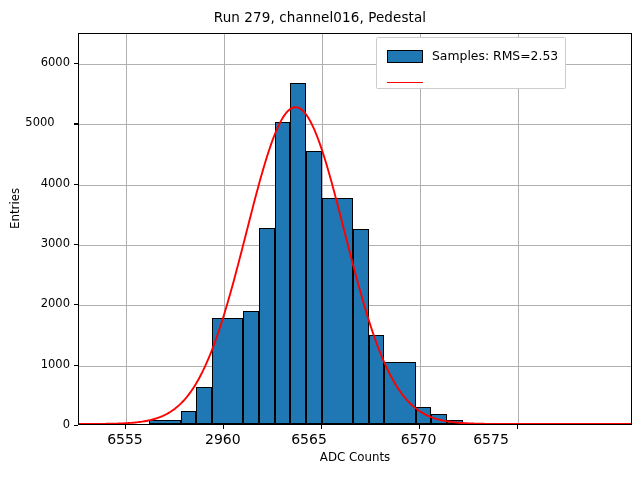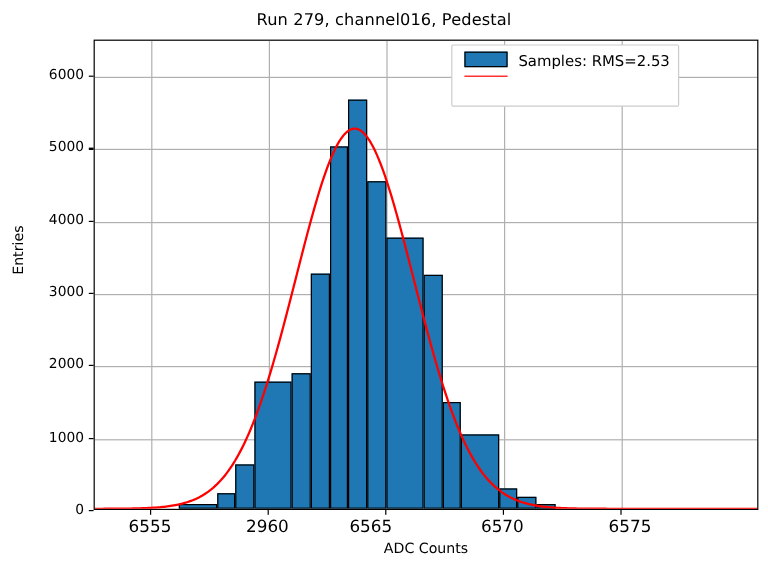--- a/index.html
+++ b/index.html
@@ -124,21 +124,21 @@
     left: 376px;
     top: 37px;
     background: #ffffff;
     border: 0.9px solid #cccccc;
     border-radius: 1.5px;
     padding: 5px 7px 5px 6px;
     box-sizing: border-box;
   }
   .legend-row {
     display: flex;
-    align-items: flex-start;
+    align-items: flex-end;
     height: 20px;
   }
   .legend-swatch-wrap {
     width: 44px;
     display: flex;
     align-items: center;
     justify-content: center;
   }
   .legend-patch {
     width: 36px;
@@ -207,35 +207,35 @@
   <div id="xticks-group">
       <div class="xtick-mark" style="left: 124.98px;"></div>
       <div class="xtick-label" style="left: 124.98px;">6555</div>
       <div class="xtick-mark" style="left: 222.86px;"></div>
       <div class="xtick-label" style="left: 222.86px;">2960</div>
       <div class="xtick-mark" style="left: 320.74px;"></div>
       <div class="xtick-label" style="left: 309px;">6565</div>
       <div class="xtick-mark" style="left: 418.62px;"></div>
       <div class="xtick-label" style="left: 418.62px;">6570</div>
       <div class="xtick-mark" style="left: 516.5px;"></div>
-      <div class="xtick-label" style="left: 525px;">6575</div>
+      <div class="xtick-label" style="left: 491px;">6575</div>
     </div>
   <div id="yticks-group">
       <div class="ytick-mark" style="top: 425px;"></div>
       <div class="ytick-label" style="top: 425px;">0</div>
       <div class="ytick-mark" style="top: 364.69px;"></div>
       <div class="ytick-label" style="top: 364.69px;">1000</div>
       <div class="ytick-mark" style="top: 304.38px;"></div>
       <div class="ytick-label" style="top: 304.38px;">2000</div>
       <div class="ytick-mark" style="top: 244.08px;"></div>
       <div class="ytick-label" style="top: 244.08px;">3000</div>
       <div class="ytick-mark" style="top: 183.77px;"></div>
       <div class="ytick-label" style="top: 183.77px;">4000</div>
       <div class="ytick-mark" style="top: 123.46px;"></div>
-      <div class="ytick-label" style="top: 123.46px;">5000</div>
+      <div class="ytick-label" style="top: 123.46px; text-align: center;">5000</div>
       <div class="ytick-mark" style="top: 63.15px;"></div>
       <div class="ytick-label" style="top: 63.15px;">6000</div>
     </div>
 
   <div id="xlabel">ADC Counts</div>
   <div id="ylabel">Entries</div>
 
   <div id="legend">
     <div class="legend-row">
       <span class="legend-swatch-wrap">

